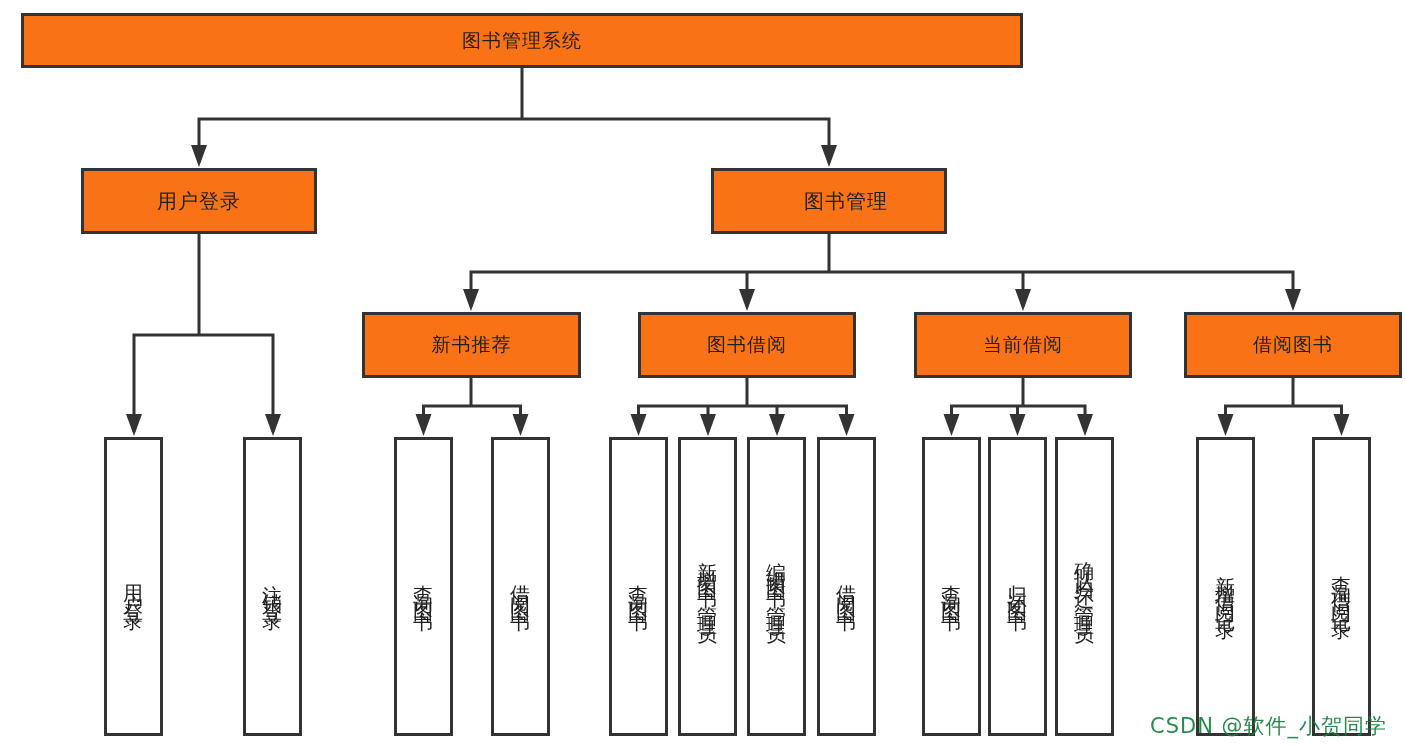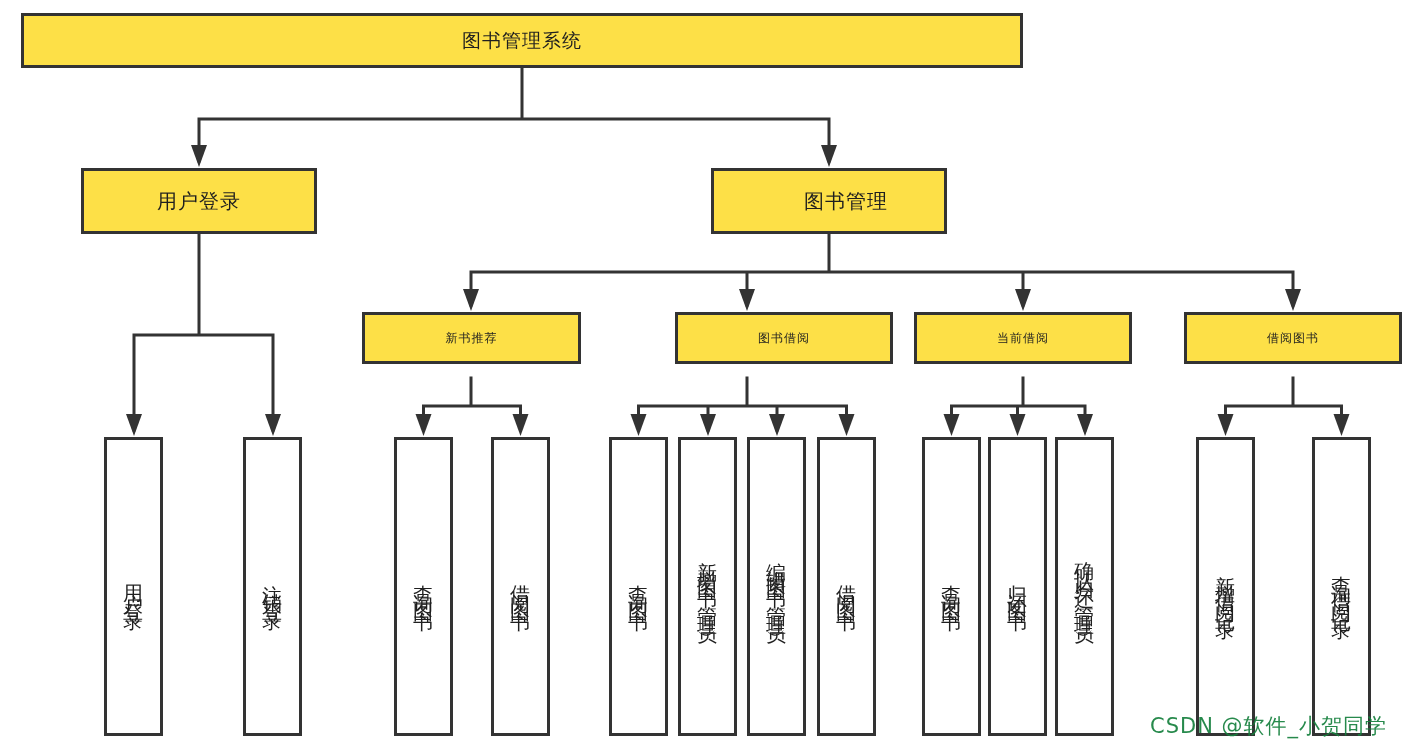--- a/index.html
+++ b/index.html
@@ -2,27 +2,27 @@
 <html><head>
 <meta charset="utf-8">
 <style>
   html,body { margin:0; padding:0; background:#ffffff; }
   .stage {
     position:relative; width:1405px; height:747px; background:#ffffff;
     font-family:"DejaVu Sans", sans-serif; color:#1f1f1f; overflow:hidden;
   }
   .wires { position:absolute; left:0; top:0; width:1405px; height:747px; }
   .hbox {
-    position:absolute; background:#fde047; border:3px solid #333333;
+    position:absolute; background:#f97316; border:3px solid #333333;
     box-sizing:border-box; display:flex; align-items:center; justify-content:center;
     letter-spacing:1px; white-space:nowrap; z-index:2;
   }
   .hbox.title { left:21px; top:13px; width:1002px; height:55px; font-size:19px; }
   .hbox.lvl2  { top:168px; width:236px; height:66px; font-size:20px; }
-  .hbox.lvl3  { top:312px; height:52px; font-size:12px; }
+  .hbox.lvl3  { top:312px; height:66px; font-size:19px; }
   .vbox {
     position:absolute; top:437px; width:59px; height:299px;
     background:#ffffff; border:3px solid #333333; box-sizing:border-box;
     display:flex; align-items:center; justify-content:center; z-index:2;
   }
   .vbox > span {
     writing-mode:vertical-rl; text-orientation:mixed;
     font-size:20px; letter-spacing:9px; line-height:1.1;
   }
   .watermark {
@@ -67,21 +67,21 @@
       <polygon points="1333.5,414 1349.5,414 1341.5,436"></polygon>
     </g>
   </svg>
 
   <div class="hbox title">图书管理系统</div>
 
   <div class="hbox lvl2" style="left:81px;">用户登录</div>
   <div class="hbox lvl2" style="left:711px;padding-left:34px;">图书管理</div>
 
   <div class="hbox lvl3" style="left:362px;width:219px;">新书推荐</div>
-  <div class="hbox lvl3" style="left:638px;width:218px;margin-left:37px;">图书借阅</div>
+  <div class="hbox lvl3" style="left:638px;width:218px;">图书借阅</div>
   <div class="hbox lvl3" style="left:914px;width:218px;">当前借阅</div>
   <div class="hbox lvl3" style="left:1184px;width:218px;">借阅图书</div>
 
   <div class="vbox" style="left:104px;">
     <span>用户登录</span>
   </div>
   <div class="vbox" style="left:243px;">
     <span>注销登录</span>
   </div>
 

